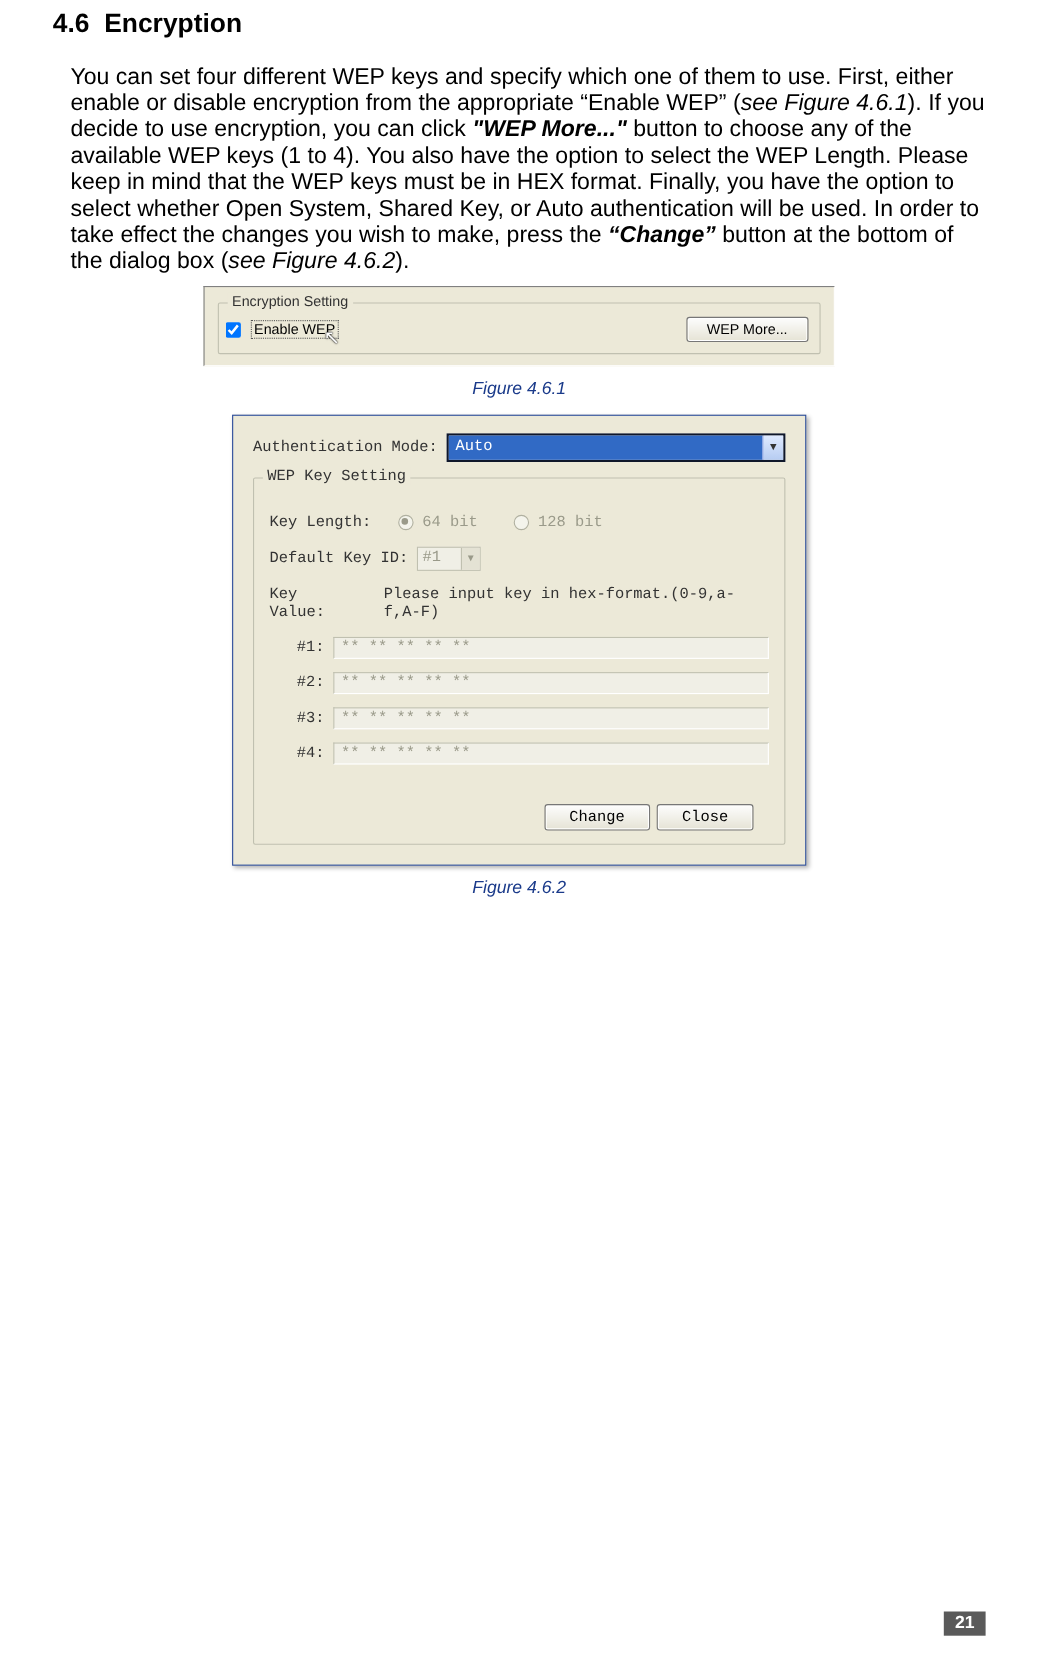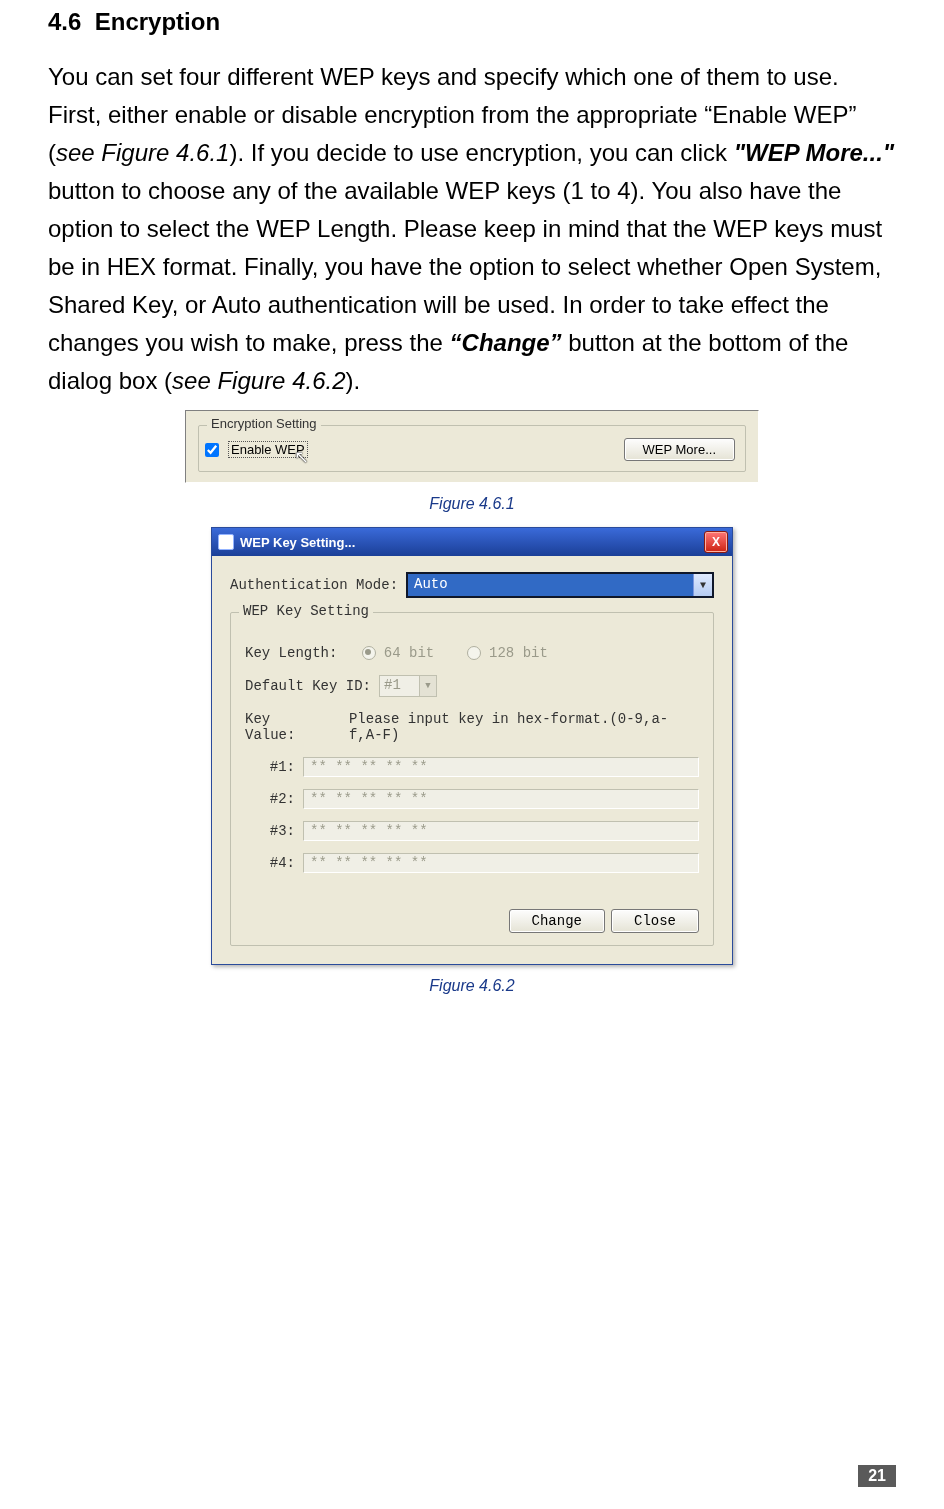--- a/index.html
+++ b/index.html
@@ -15,23 +15,23 @@
     box-sizing: border-box;
     padding: 8px 48px 24px 48px;
     position: relative;
   }
   h2.section-heading {
     font-size: 24px;
     font-weight: bold;
     margin: 0 0 22px 0;
   }
   p.body-text {
-    font-size: 24px;
-    line-height: 38px;
-    margin: 0 0 10px 0;
+    font-size: 21px;
+    line-height: 24px;
+    margin: 0 0 10px 16px;
   }
   .italic { font-style: italic; }
   .bold-italic { font-weight: bold; font-style: italic; }
 
   .fig-caption {
     text-align: center;
     font-style: italic;
     font-size: 16px;
     color: #1a3a8a;
     margin: 12px 0 14px 0;
@@ -216,21 +216,21 @@
   .fig462 .mini-combo .dd{width:16px;background:#e4e2d4;border-left:1px solid #c0c0b0;
     display:flex;align-items:center;justify-content:center;font-size:9px;color:#9a9a8a;}
   .fig462 .key-entry{margin-bottom:12px;}
   .fig462 .key-entry .lbl{width:50px;text-align:right;color:#333;}
   .fig462 .key-input{
     flex:1;border:1px solid #c0c0b0;border-right-color:#fff;border-bottom-color:#fff;
     background:#f0efe6;height:20px;padding:1px 6px;color:#9a9a8a;box-sizing:border-box;
     font-family:"Courier New",monospace;
   }
   .fig462 .btn-row{
-    position:absolute;right:14px;bottom:12px;display:flex;gap:6px;
+    position:absolute;right:28px;bottom:12px;display:flex;gap:6px;
   }
   .fig462 .winbtn{
     font-family:"Courier New",monospace;font-size:14px;
     padding:3px 22px;background:linear-gradient(#fdfdfd,#e5e3d5);
     border:1px solid #777;border-radius:3px;box-shadow:inset 0 0 0 1px #fff;
   }
 
   .page-number {
     position: absolute;
     right: 48px;
@@ -269,27 +269,20 @@
           <button class="wep-more-btn">WEP More...</button>
         </div>
       </div>
       <div class="cursor">↖</div>
     </div>
   </div>
   <div class="fig-caption">Figure 4.6.1</div>
 
   <div class="fig462-wrap">
     <div class="fig462">
-      <div class="titlebar">
-        <div class="title-left">
-          <span class="sysicon"></span>
-          <span>WEP Key Setting...</span>
-        </div>
-        <div class="close-btn">X</div>
-      </div>
       <div class="content">
         <div class="auth-row">
           <span>Authentication Mode:</span>
           <div class="combo">
             <div class="sel">Auto</div>
             <div class="dd">▼</div>
           </div>
         </div>
 
         <div class="keygroup">

